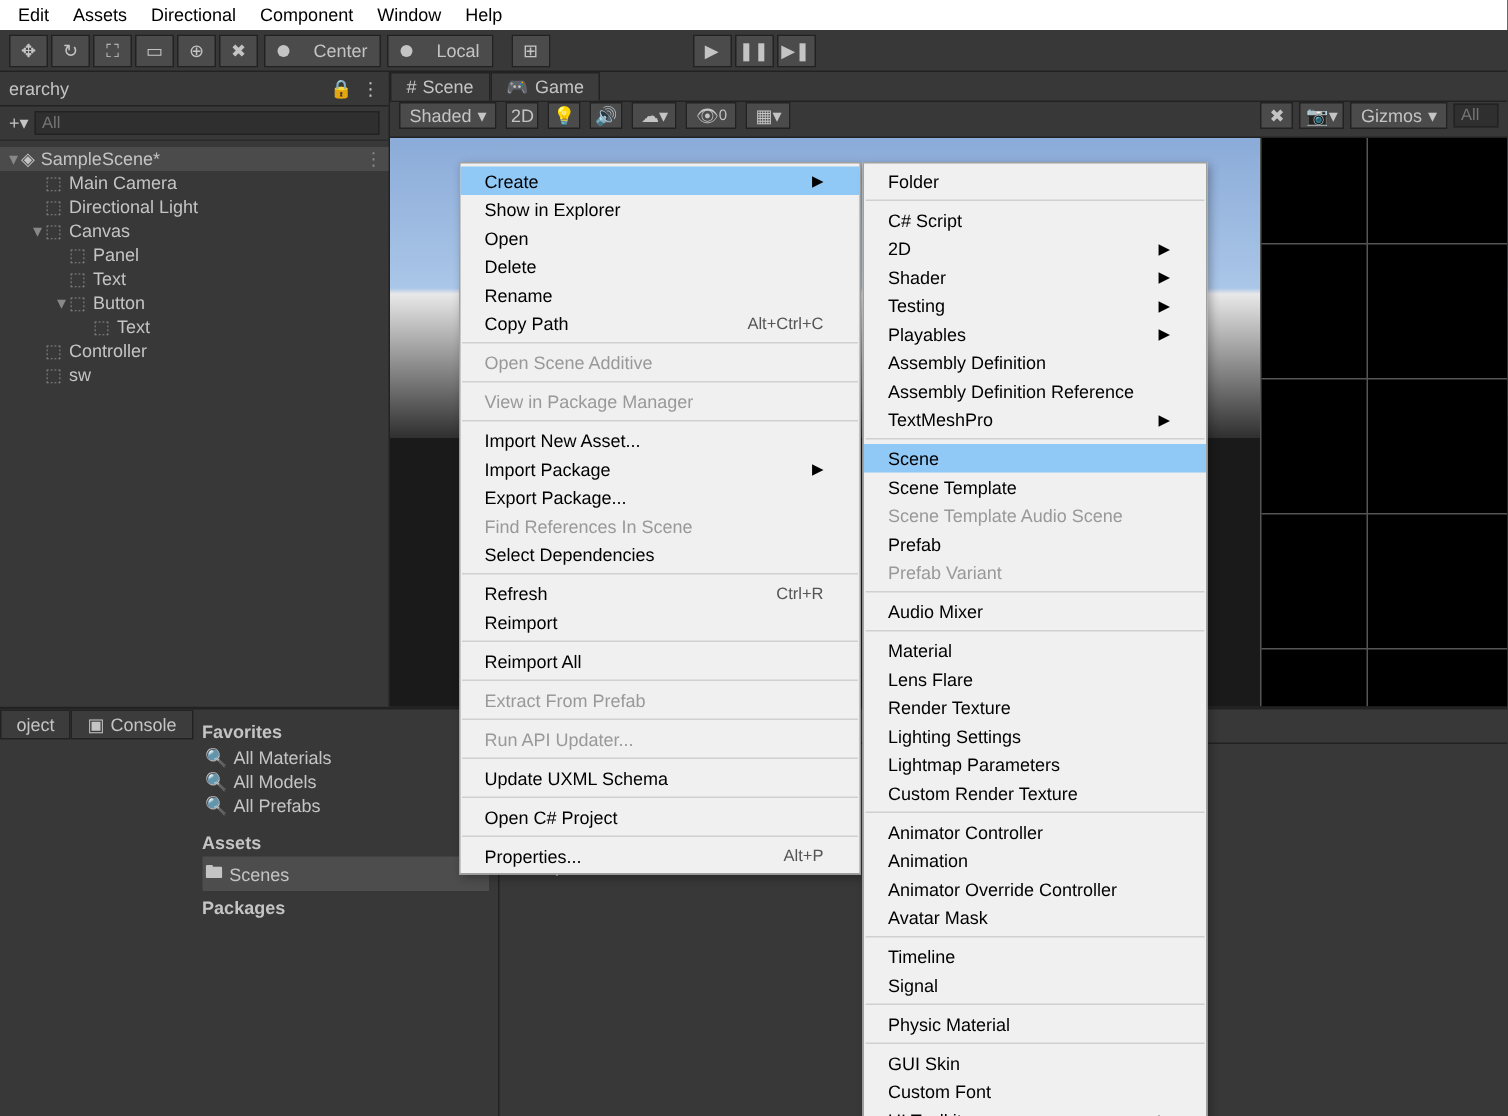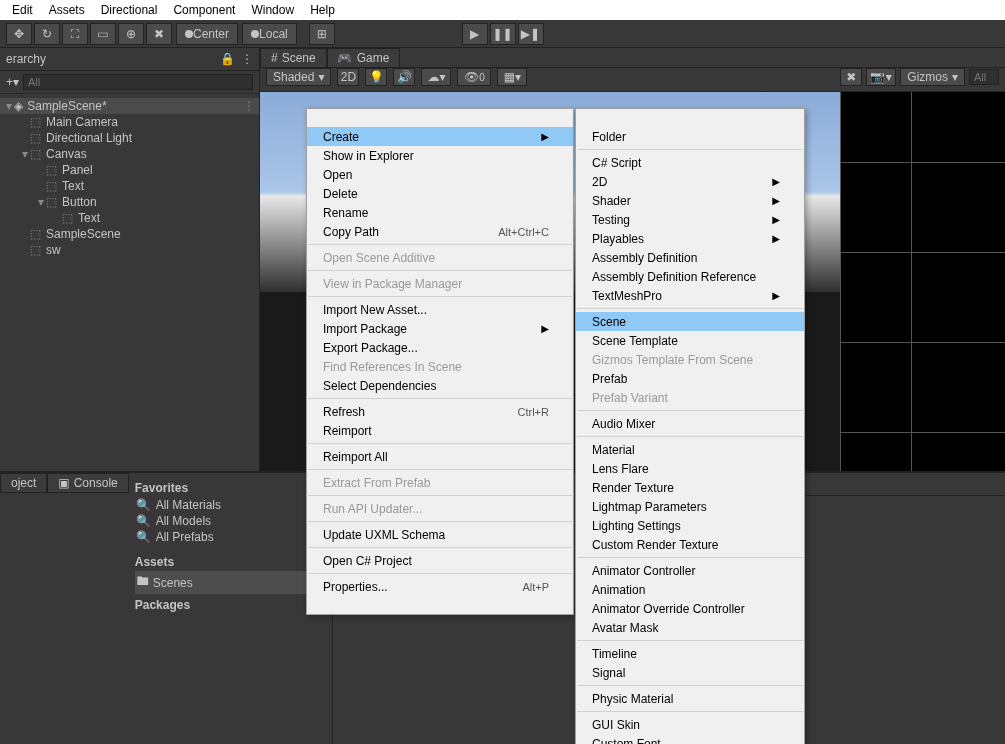--- a/index.html
+++ b/index.html
@@ -6,21 +6,21 @@
 body { width: 1005px; height: 744px; background: #383838; color: #c4c4c4; overflow: hidden; position: relative; }
 
 
 .menubar { background: #fff; color: #000000; height: 20px; display: flex; align-items: center; padding: 0 4px; }
 .menubar span { padding: 2px 8px; }
 
 
 .toolbar { background: #383838; height: 28px; border-bottom: 1px solid #222; display: flex; align-items: center; padding: 0 6px; gap: 4px; }
 .tool-group { display: flex; gap: 2px; }
 .tool-btn { width: 26px; height: 22px; background: #4b4b4b; border: 1px solid #222; display: flex; align-items: center; justify-content: center; color: #c4c4c4; }
-.tool-toggle { height: 22px; background: #4b4b4b; border: 1px solid #222; display: flex; align-items: center; padding: 0 8px; gap: 0; color: #c4c4c4; }
+.tool-toggle { height: 22px; background: #4b4b4b; border: 1px solid #222; display: flex; align-items: center; padding: 0 8px; gap: 16px; color: #c4c4c4; }
 .tool-toggle .dot { width: 8px; height: 8px; border-radius: 50%; background: #c4c4c4; }
 .play-controls { position: absolute; left: 50%; transform: translateX(-50%); display: flex; gap: 2px; }
 
 
 .main { display: flex; height: 423px; }
 .hierarchy { width: 260px; background: #383838; border-right: 1px solid #222; display: flex; flex-direction: column; }
 .panel-header { background: #383838; border-bottom: 1px solid #222; padding: 4px 6px; display: flex; align-items: center; justify-content: space-between; font-size: 11px; }
 .panel-header .icons { display: flex; gap: 6px; }
 .search-row { padding: 3px 6px; display: flex; align-items: center; gap: 4px; border-bottom: 1px solid #2a2a2a; }
 .search-row input { background: #2f2f2f; border: 1px solid #222; color: #ccc; padding: 1px 4px; width: 100%; font-size: 11px; }
@@ -58,21 +58,21 @@
 .project-left .item { padding: 1px 2px; display: flex; align-items: center; gap: 4px; }
 .project-left .item.selected { background: #4d4d4d; }
 .project-right { flex: 1; display: flex; flex-direction: column; }
 .breadcrumb { padding: 4px 8px; font-size: 11px; border-bottom: 1px solid #222; }
 .breadcrumb b { color: #ddd; }
 .folder-grid { padding: 10px; display: flex; gap: 12px; }
 .folder-item { width: 70px; text-align: center; font-size: 10px; }
 .folder-icon { width: 64px; height: 64px; display: flex; align-items: center; justify-content: center; }
 
 
-.context-menu { position: absolute; background: #f0f0f0; border: 1px solid #a0a0a0; box-shadow: 2px 2px 6px rgba(0,0,0,0.3); color: #000; font-size: 12px; padding: 18px 0; }
+.context-menu { position: absolute; background: #f0f0f0; border: 1px solid #a0a0a0; box-shadow: 2px 2px 6px rgba(0,0,0,0.3); color: #000; font-size: 12px; padding: 2px 0; }
 .menu1 { top: 108px; left: 306px; width: 268px; }
 .menu2 { top: 108px; left: 575px; width: 230px; }
 .context-menu .mi { padding: 3px 24px 3px 16px; display: flex; justify-content: space-between; align-items: center; height: 19px; }
 .context-menu .mi.highlighted { background: #90c8f6; }
 .context-menu .mi.disabled { color: #999; }
 .context-menu .sep { height: 1px; background: #d0d0d0; margin: 3px 1px; }
 .context-menu .mi .shortcut { color: #555; font-size: 11px; }
 .context-menu .mi .arrow-r { font-size: 10px; }
 
 svg { display: block; }
@@ -166,21 +166,21 @@
           <span style="margin-left:4px;">Button</span>
         </div>
         <div class="tree-row indent3">
           <span class="arrow"></span>
           <span class="cube">⬚</span>
           <span style="margin-left:4px;">Text</span>
         </div>
         <div class="tree-row indent1">
           <span class="arrow"></span>
           <span class="cube">⬚</span>
-          <span style="margin-left:4px;">SampleScene</span>
+          <span style="margin-left:4px;">Controller</span>
         </div>
         <div class="tree-row indent1">
           <span class="arrow"></span>
           <span class="cube">⬚</span>
           <span style="margin-left:4px;">sw</span>
         </div>
       </div>
   </div>
 
   <div class="scene-area">
@@ -398,21 +398,21 @@
       <span class="arrow-r">▶</span>
     </div>
     <div class="sep"></div>
     <div class="mi highlighted">
       <span>Scene</span>
     </div>
     <div class="mi">
       <span>Scene Template</span>
     </div>
     <div class="mi disabled">
-      <span>Gizmos Template From Scene</span>
+      <span>Scene Template Audio Scene</span>
     </div>
     <div class="mi">
       <span>Prefab</span>
     </div>
     <div class="mi disabled">
       <span>Prefab Variant</span>
     </div>
     <div class="sep"></div>
     <div class="mi">
       <span>Audio Mixer</span>
@@ -421,26 +421,26 @@
     <div class="mi">
       <span>Material</span>
     </div>
     <div class="mi">
       <span>Lens Flare</span>
     </div>
     <div class="mi">
       <span>Render Texture</span>
     </div>
     <div class="mi">
+      <span>Lighting Settings</span>
+    </div>
+    <div class="mi">
       <span>Lightmap Parameters</span>
     </div>
     <div class="mi">
-      <span>Lighting Settings</span>
-    </div>
-    <div class="mi">
       <span>Custom Render Texture</span>
     </div>
     <div class="sep"></div>
     <div class="mi">
       <span>Animator Controller</span>
     </div>
     <div class="mi">
       <span>Animation</span>
     </div>
     <div class="mi">

